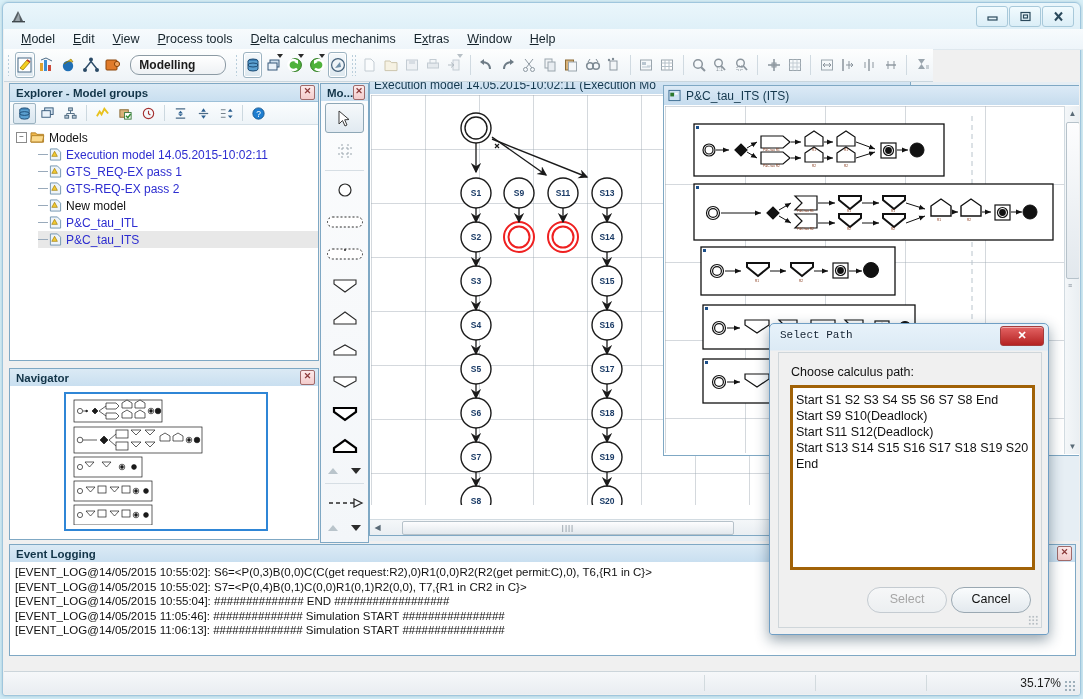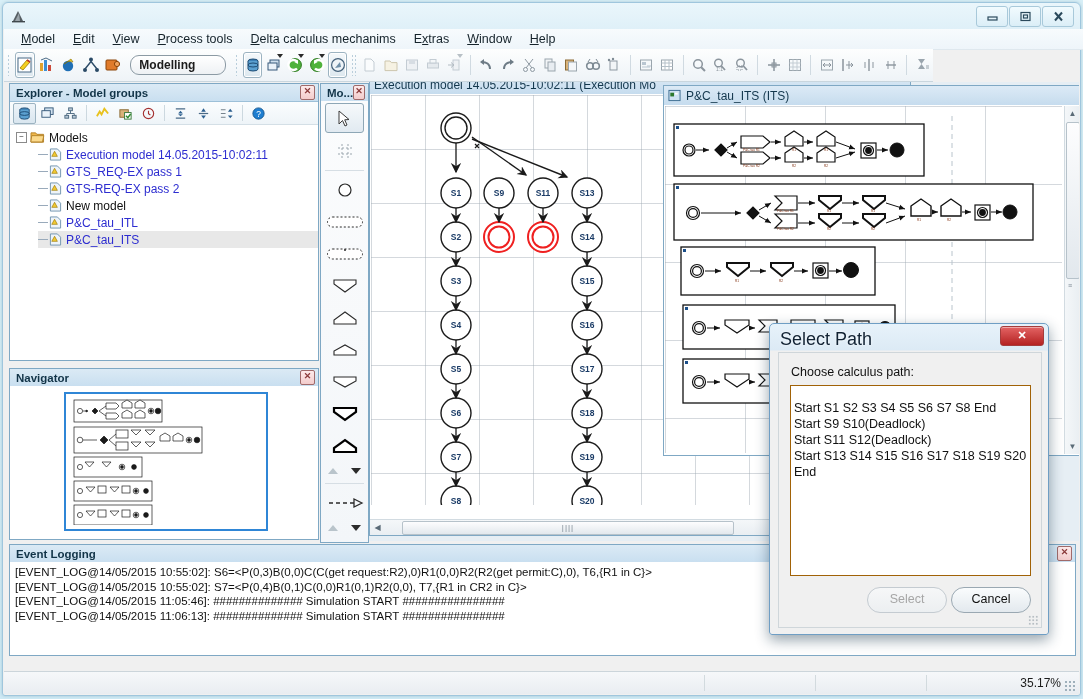--- a/index.html
+++ b/index.html
@@ -103,21 +103,21 @@
   
   #mdi{position:absolute;left:366px;top:79px;width:710px;height:459px;
     background:#e6eef4;overflow:hidden;}
   .mdiwin{position:absolute;background:#fff;border:1px solid #7fa8c4;}
   .mdi-hd{height:19px;background:linear-gradient(180deg,#dceaf6,#c6dcee);
     display:flex;align-items:center;padding:0 4px;font-size:12px;color:#13374d;}
   .canvas{position:absolute;background:#fff;overflow:hidden;
     background-image:
       linear-gradient(to right,rgba(160,170,180,.45) 1px,transparent 1px),
       linear-gradient(to bottom,rgba(160,170,180,.45) 1px,transparent 1px);
-    background-size:54px 54px;}
+    background-size:54px 54px;padding-left:20px;}
   .vscroll{position:absolute;right:0;top:0;width:15px;bottom:0;
     background:linear-gradient(90deg,#f4f7f9,#e9eef2);border-left:1px solid #d2dbe1;}
   .hscroll{position:absolute;left:0;bottom:0;height:15px;right:0;
     background:linear-gradient(180deg,#f4f7f9,#e9eef2);border-top:1px solid #d2dbe1;}
   .thumb{position:absolute;background:linear-gradient(180deg,#fdfdfe,#e2e8ed);
     border:1px solid #b6c2ca;border-radius:2px;}
   .sarrow{position:absolute;width:15px;height:15px;display:flex;align-items:center;
     justify-content:center;color:#5a6b77;font-size:8px;}
 
   
@@ -132,32 +132,32 @@
     display:flex;align-items:center;}
   .scell{border-left:1px solid #d2dade;height:16px;}
   .zoomtxt{margin-left:auto;margin-right:18px;font-size:12px;color:#1b1b1b;text-align:center;}
 
   
   #dialog{position:absolute;left:766px;top:320px;width:278px;height:310px;
     border:1px solid #6f9ec4;border-radius:5px 5px 3px 3px;
     background:linear-gradient(180deg,#e7f2fa 0,#dceaf5 26px,#f0f0f0 27px,#f0f0f0 100%);
     box-shadow:0 5px 14px rgba(20,50,70,.45);}
   .dlg-hd{position:absolute;left:0;top:0;width:278px;height:26px;}
-  .dlg-title{position:absolute;left:10px;top:5px;font-size:18px;color:#123;
-    text-shadow:0 0 3px #fff;}
+  .dlg-title{position:absolute;left:10px;top:5px;font-size:11px;color:#123;
+    text-shadow:0 0 3px #fff;font-family:Liberation Mono, monospace;}
   .dlg-close{position:absolute;right:4px;top:2px;width:42px;height:18px;
     border:1px solid #a43c3c;border-radius:3px;
     background:linear-gradient(180deg,#e46464,#b42222);color:#fff;
     font-size:11px;font-weight:bold;text-align:center;line-height:17px;
     box-shadow:inset 0 1px 0 rgba(255,255,255,.45);}
   .dlg-body{position:absolute;left:8px;top:28px;width:262px;height:274px;
     background:#f0f0f0;border:1px solid #cfd6da;}
   .dlg-label{position:absolute;left:12px;top:12px;font-size:12.5px;color:#111;}
   .dlg-list{position:absolute;left:11px;top:32px;width:236px;height:175px;
-    background:#fff;border:1px solid #a16207;padding:14px 0 0 3px;
+    background:#fff;border:3px solid #a16207;padding:4px 0 0 3px;
     font-size:12.5px;line-height:16px;color:#111;overflow:hidden;}
   .dbtn{position:absolute;bottom:14px;height:24px;width:78px;border-radius:13px;
     border:1px solid #9aa8b2;background:linear-gradient(180deg,#fafcfd,#e3e9ee);
     font-size:12.5px;text-align:center;line-height:22px;color:#111;}
   .dbtn.disabled{color:#a6a6a6;border-color:#c4cbd1;
     background:linear-gradient(180deg,#f6f7f8,#eceff1);}
 
   svg{display:block;}
   .nolabel{font-size:3.2px;fill:#803010;font-family:"Liberation Sans",sans-serif;}
 </style>
@@ -1090,20 +1090,21 @@
 
   <div class="panel" id="eventlog">
     <div class="panel-hd">
       <span>Event Logging</span>
       <span class="sp"></span>
       <span class="xbtn">✕</span>
     </div>
     <div class="log-body">
       <div>[EVENT_LOG@14/05/2015 10:55:02]: S6=&lt;P(0,3)B(0,0)C(C(get request:R2),0)R1(0,0)R2(R2(get permit:C),0), T6,{R1 in C}&gt;</div>
       <div>[EVENT_LOG@14/05/2015 10:55:02]: S7=&lt;P(0,4)B(0,1)C(0,0)R1(0,1)R2(0,0), T7,{R1 in CR2 in C}&gt;</div>
+      <div>[EVENT_LOG@14/05/2015 10:55:04]: ############## END ##################</div>
       <div>[EVENT_LOG@14/05/2015 11:05:46]: ############## Simulation START ################</div>
       <div>[EVENT_LOG@14/05/2015 11:06:13]: ############## Simulation START ################</div>
     </div>
   </div>
 
   <div class="statusbar">
     <div class="scell" style="width:700px;border-left:none;"></div>
     <div class="scell" style="width:110px;"></div>
     <div class="scell" style="width:110px;"></div>
     <div class="scell" style="width:1px;"></div>

